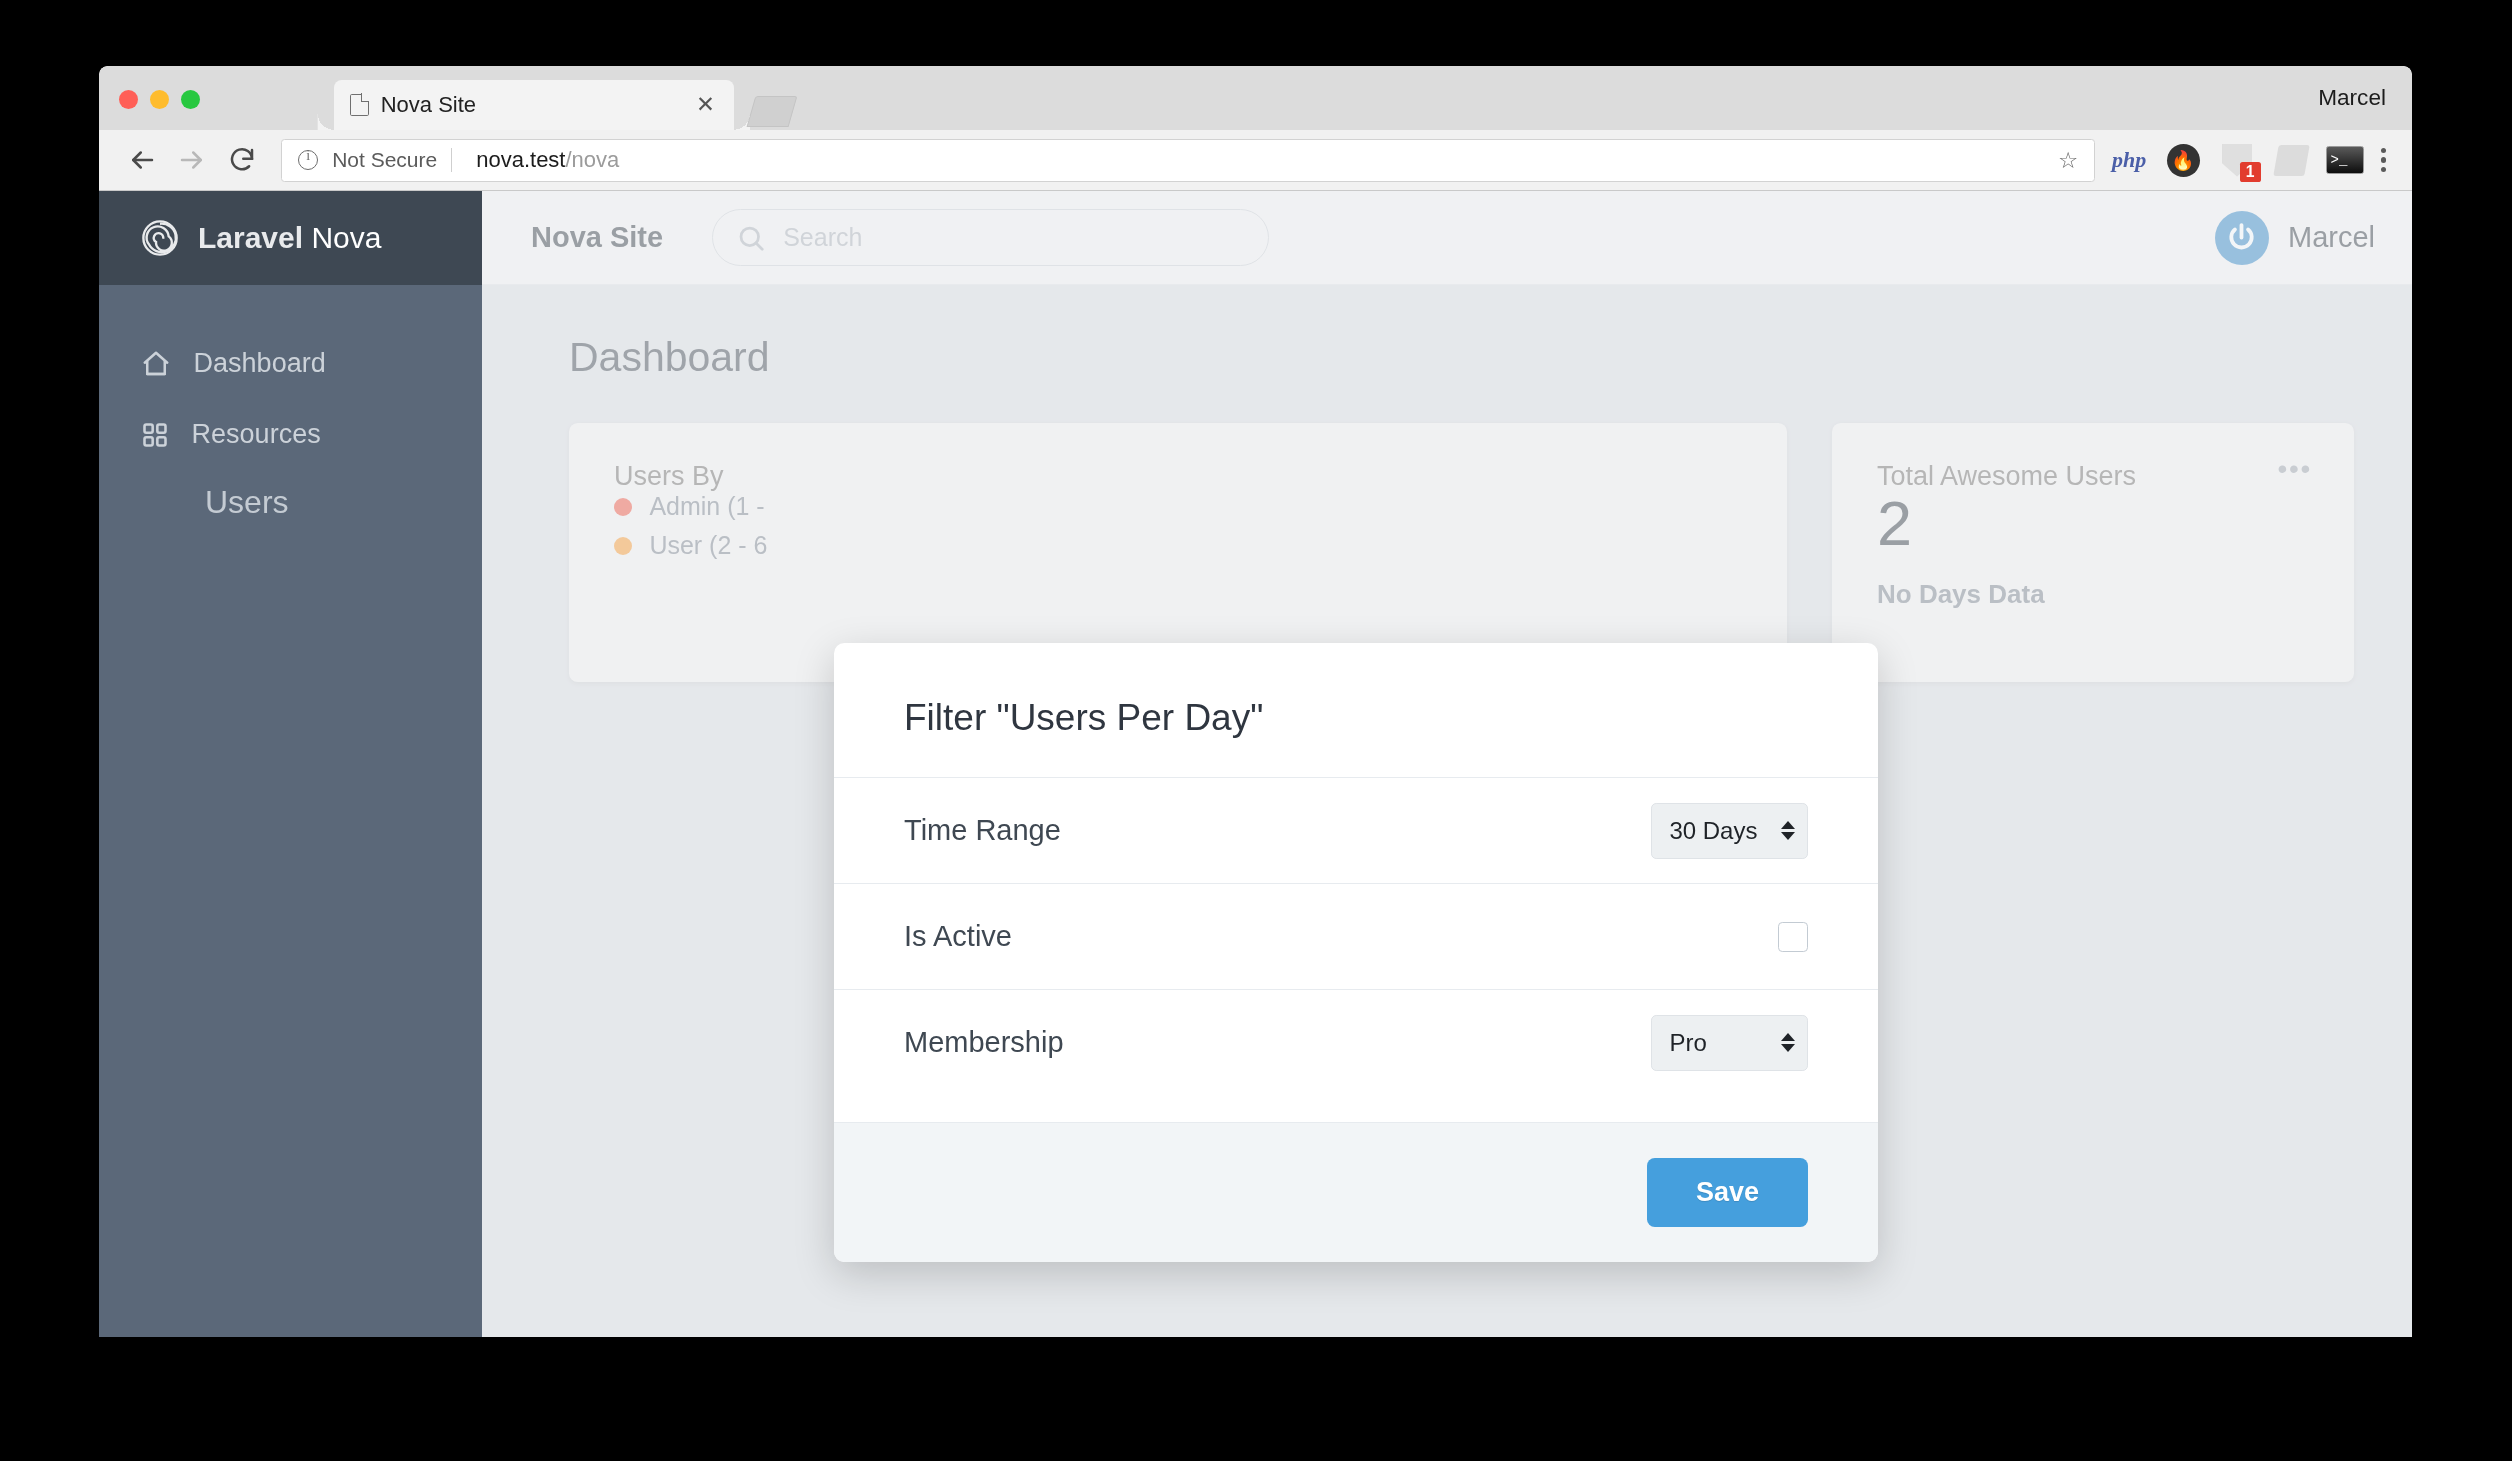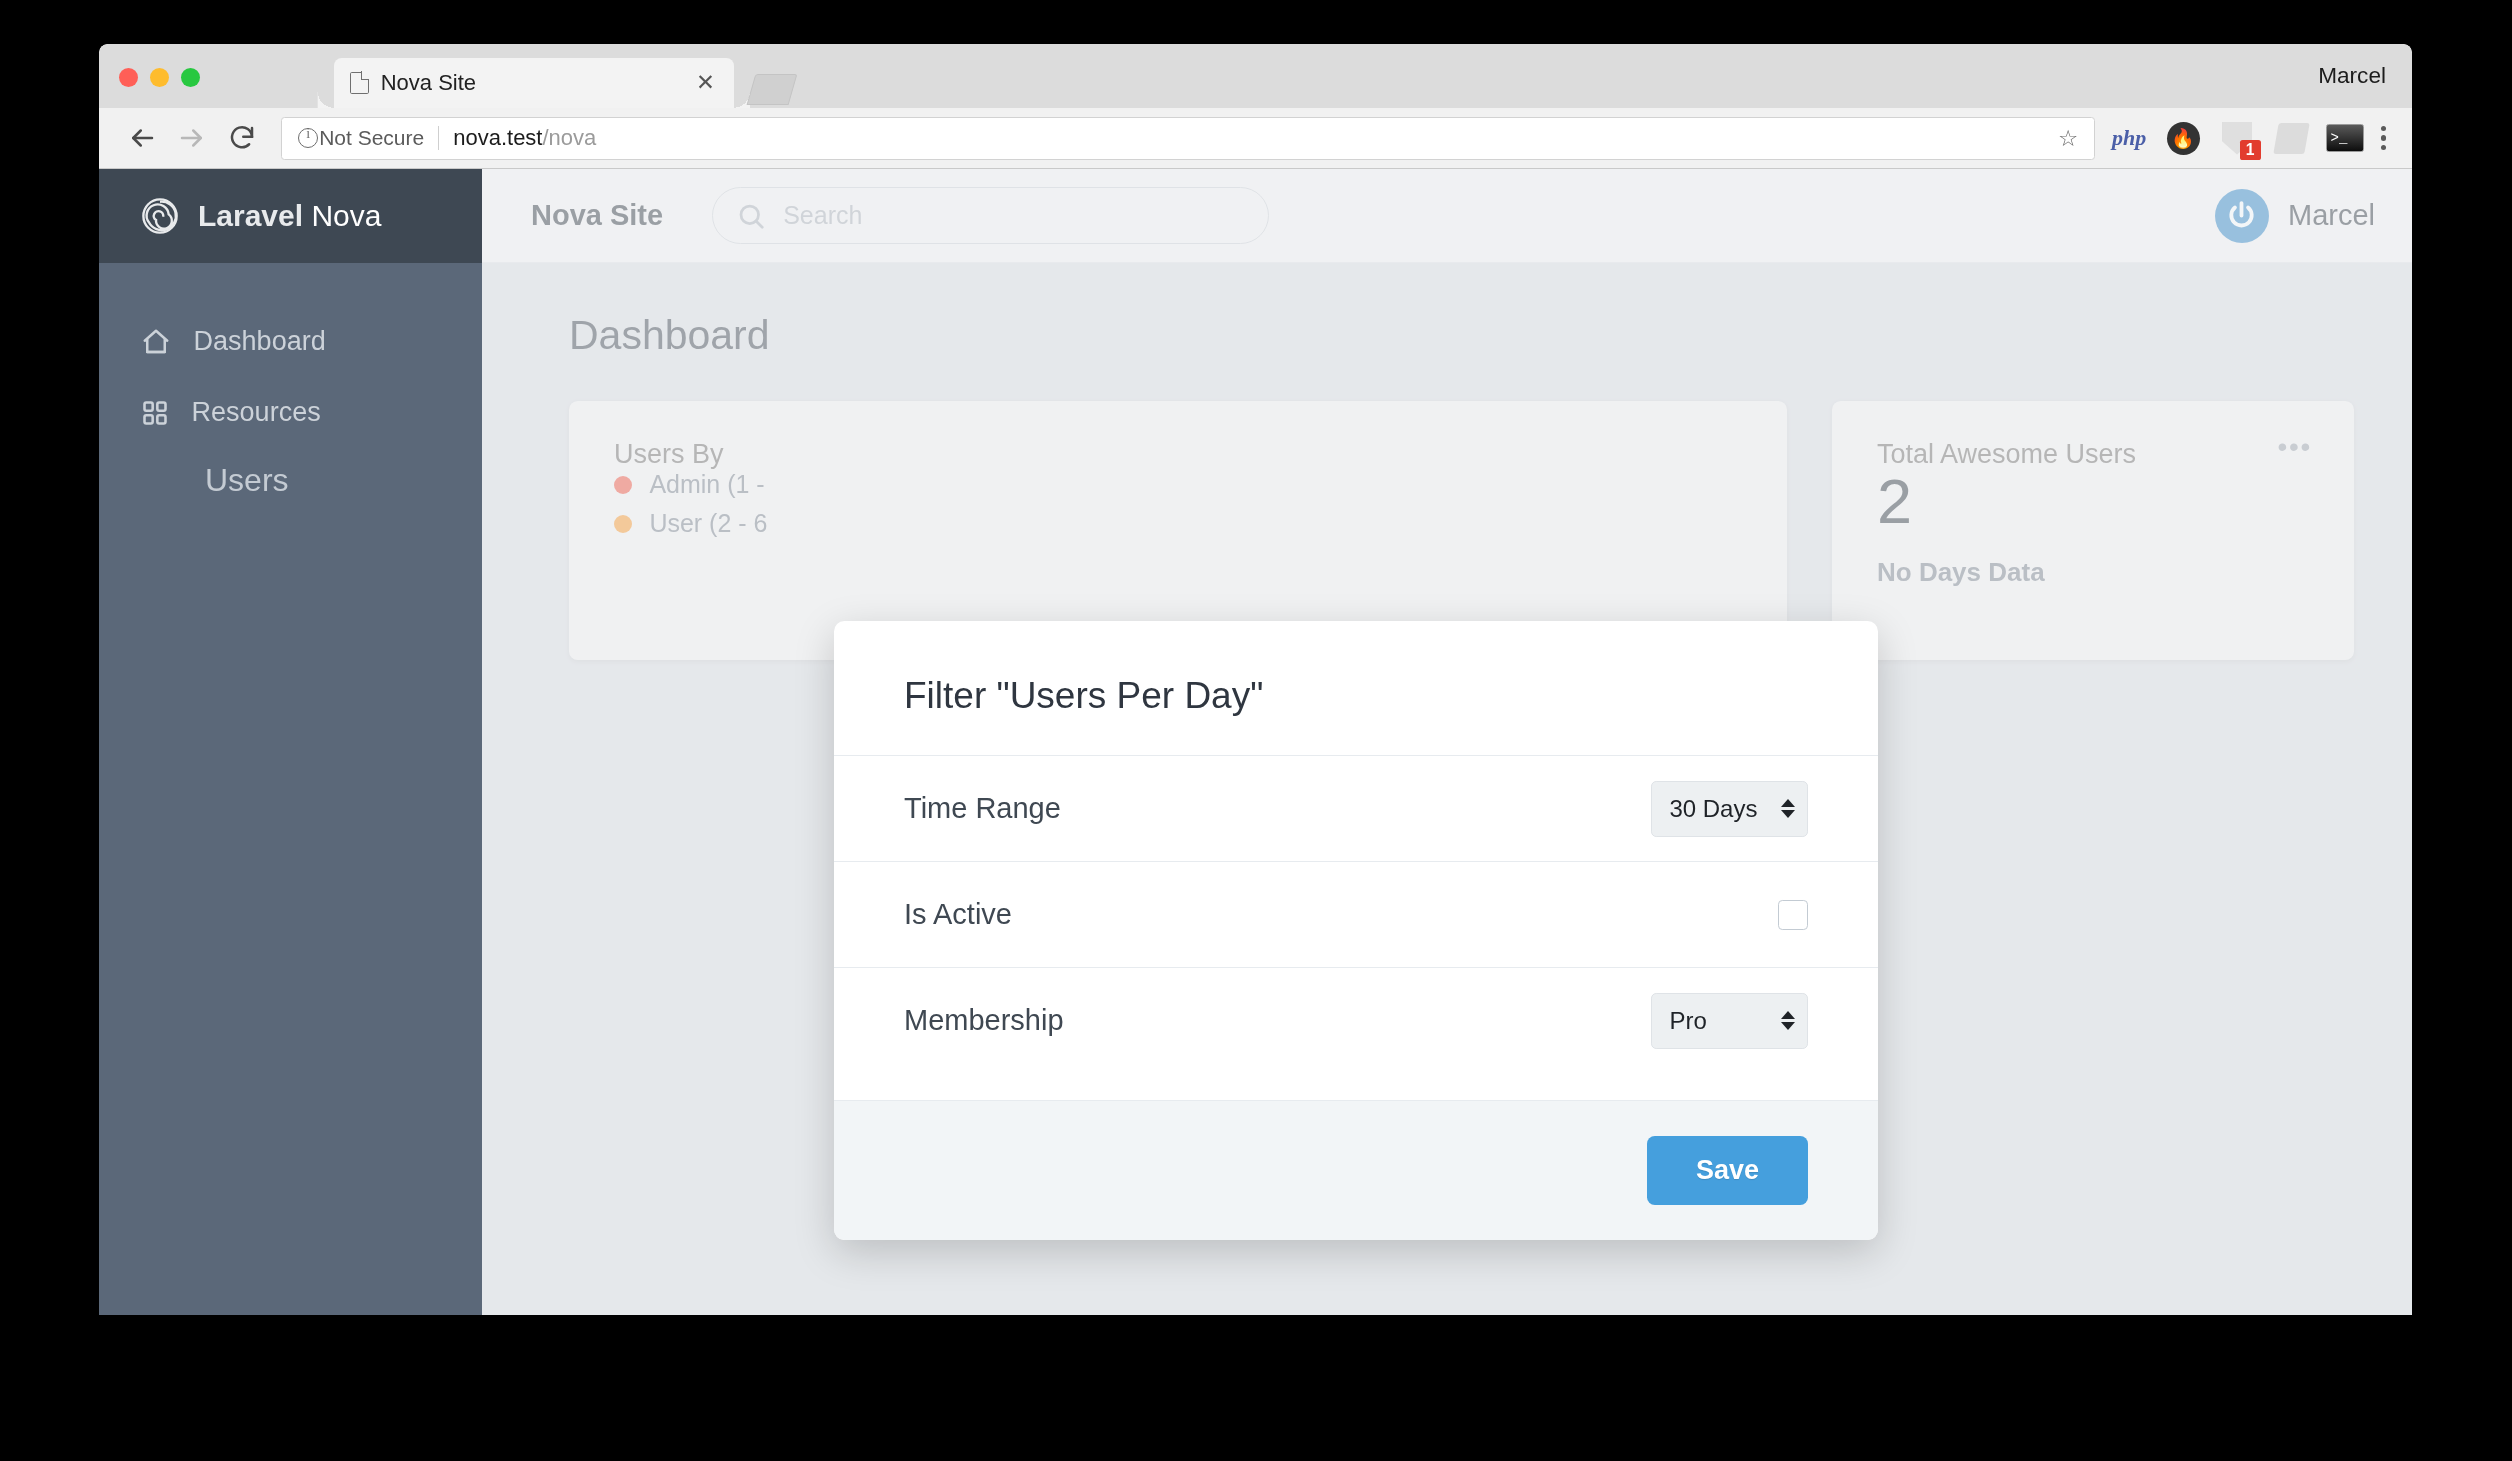--- a/index.html
+++ b/index.html
@@ -6,21 +6,21 @@
   html, body {
     width: 2512px; height: 1461px;
     background: #000000;
     font-family: "Liberation Sans", sans-serif;
     overflow: hidden;
   }
 
   
   #browser-window {
     position: absolute;
-    left: 99px; top: 44px;
+    left: 99px; top: 66px;
     width: 2313px; height: 1271px;
     background: #ffffff;
     border-radius: 8.7px 8.7px 0 0;
     overflow: hidden;
     box-shadow: 0 5.2px 26px rgba(0,0,0,0.35);
   }
 
   
   #tab-strip {
     position: relative;
@@ -112,25 +112,25 @@
   #omnibox {
     flex: 1; height: 43px;
     background: #ffffff;
     border: 0.9px solid #d2d2d2;
     border-radius: 3.5px;
     display: flex; align-items: center;
     padding: 0 15.7px;
     margin-left: 8.7px;
   }
   #security-indicator {
-    display: flex; align-items: center; gap: 1px;
+    display: flex; align-items: center; gap: 14px;
     color: #5b5b5b; font-size: 21px;
     padding-right: 14px;
     border-right: 0.9px solid #cfcfcf;
-    margin-right: 14px;
+    margin-right: 24px;
     white-space: nowrap;
   }
   #info-circle {
     width: 20px; height: 20px;
     border: 1.7px solid #6d6d6d; border-radius: 50%;
     position: relative; flex: 0 0 auto;
   }
   #info-circle::after {
     content: "i"; position: absolute;
     left: 0; right: 0; top: -2.6px;

